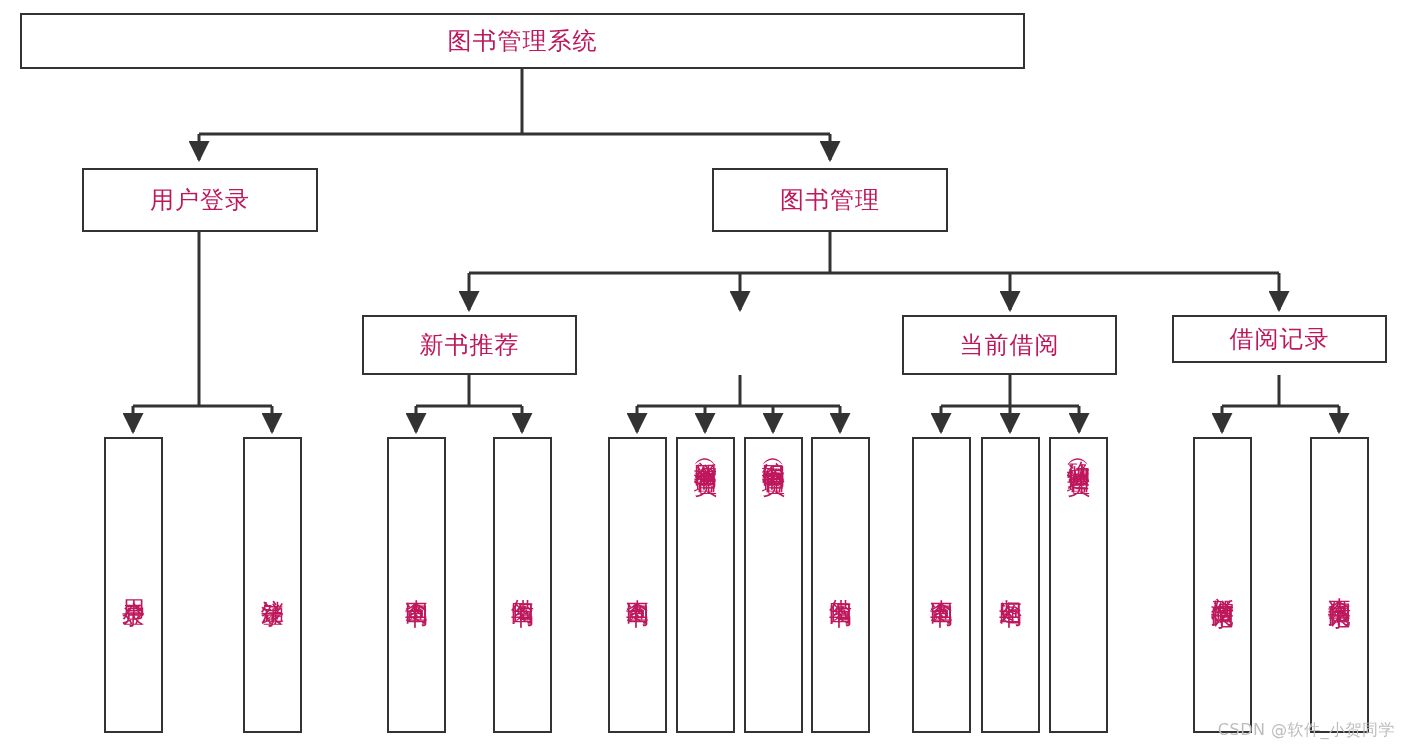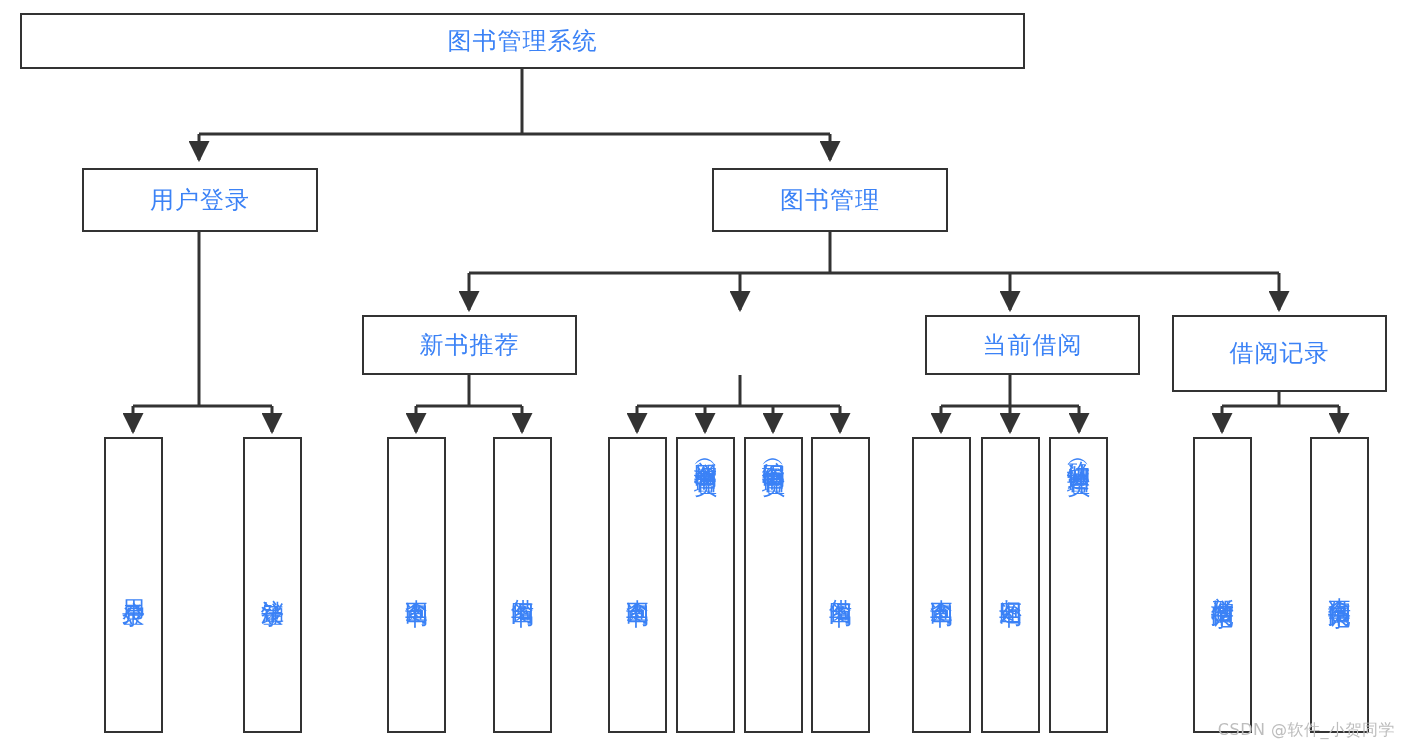--- a/index.html
+++ b/index.html
@@ -27,21 +27,21 @@
     pointer-events: none;
   }
   .node {
     position: absolute;
     box-sizing: border-box;
     background: #ffffff;
     border: 2px solid #333333;
     display: flex;
     align-items: center;
     justify-content: center;
-    color: #3b82f6;
+    color: #be185d;
     z-index: 2;
   }
   .node.h .label {
     font-size: 24px;
     line-height: 1.1;
     letter-spacing: 1px;
     white-space: nowrap;
   }
   
   .node.v {
@@ -136,24 +136,24 @@
   <div class="node h" style="left:82px; top:168px; width:236px; height:64px;">
     <span class="label">用户登录</span>
   </div>
   <div class="node h" style="left:712px; top:168px; width:236px; height:64px;">
     <span class="label">图书管理</span>
   </div>
 
   <div class="node h" style="left:362px; top:315px; width:215px; height:60px;">
     <span class="label">新书推荐</span>
   </div>
-  <div class="node h" style="left:902px; top:315px; width:215px; height:60px;margin-left:23px;">
+  <div class="node h" style="left:902px; top:315px; width:215px; height:60px;">
     <span class="label">当前借阅</span>
   </div>
-  <div class="node h" style="left:1172px; top:315px; width:215px; height:77px;">
+  <div class="node h" style="left:1172px; top:315px; width:215px; height:48px;">
     <span class="label">借阅记录</span>
   </div>
 
   <div class="node v mid" style="left:104px; top:437px; width:59px; height:296px;">
     <span class="label">用户登录</span>
   </div>
   <div class="node v mid" style="left:243px; top:437px; width:59px; height:296px;">
     <span class="label">注销登录</span>
   </div>
 

